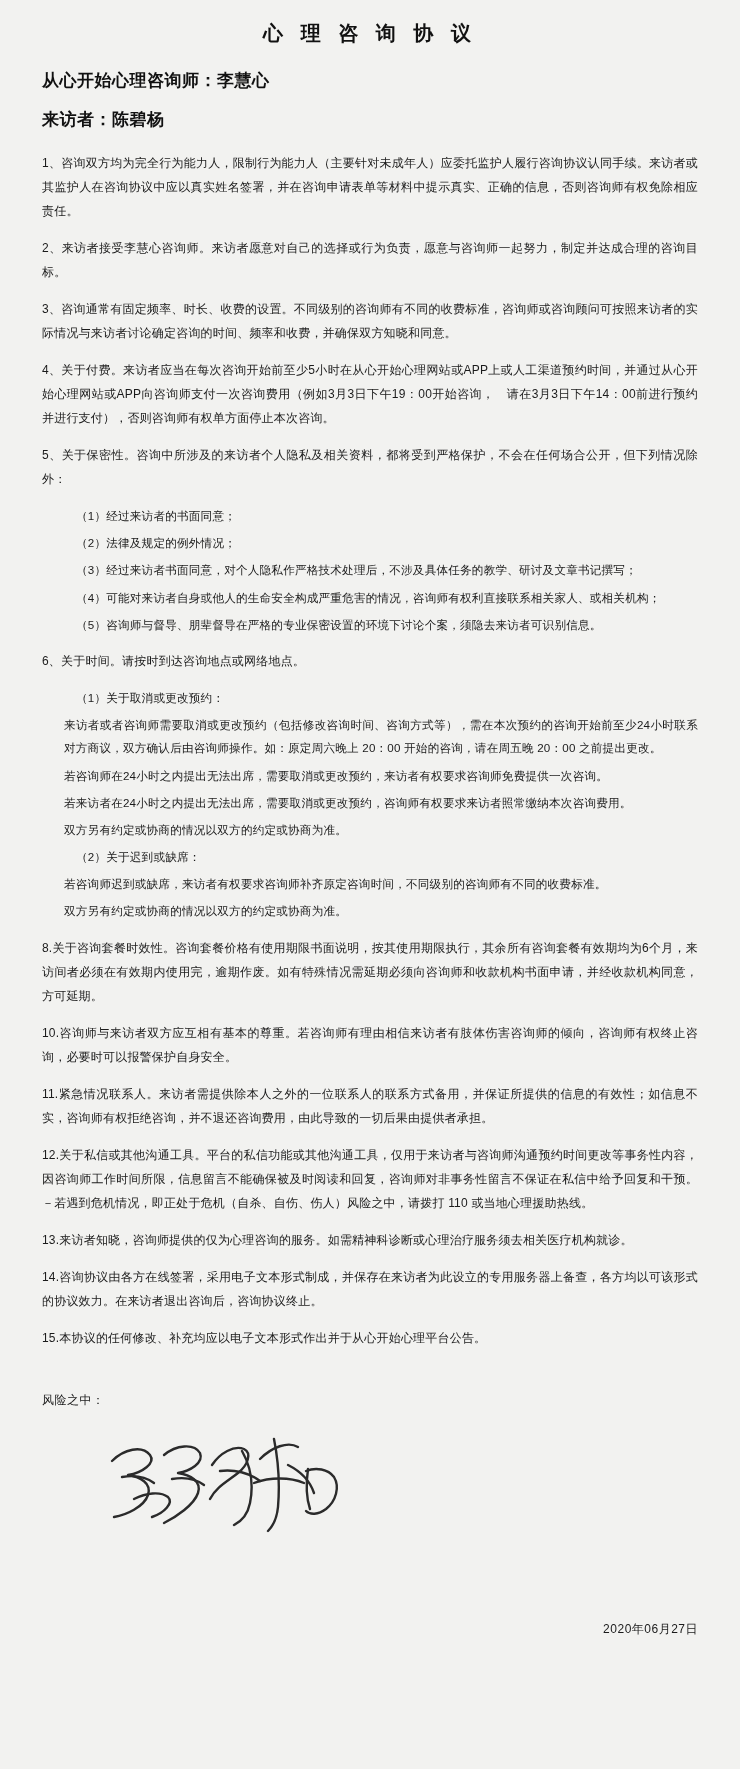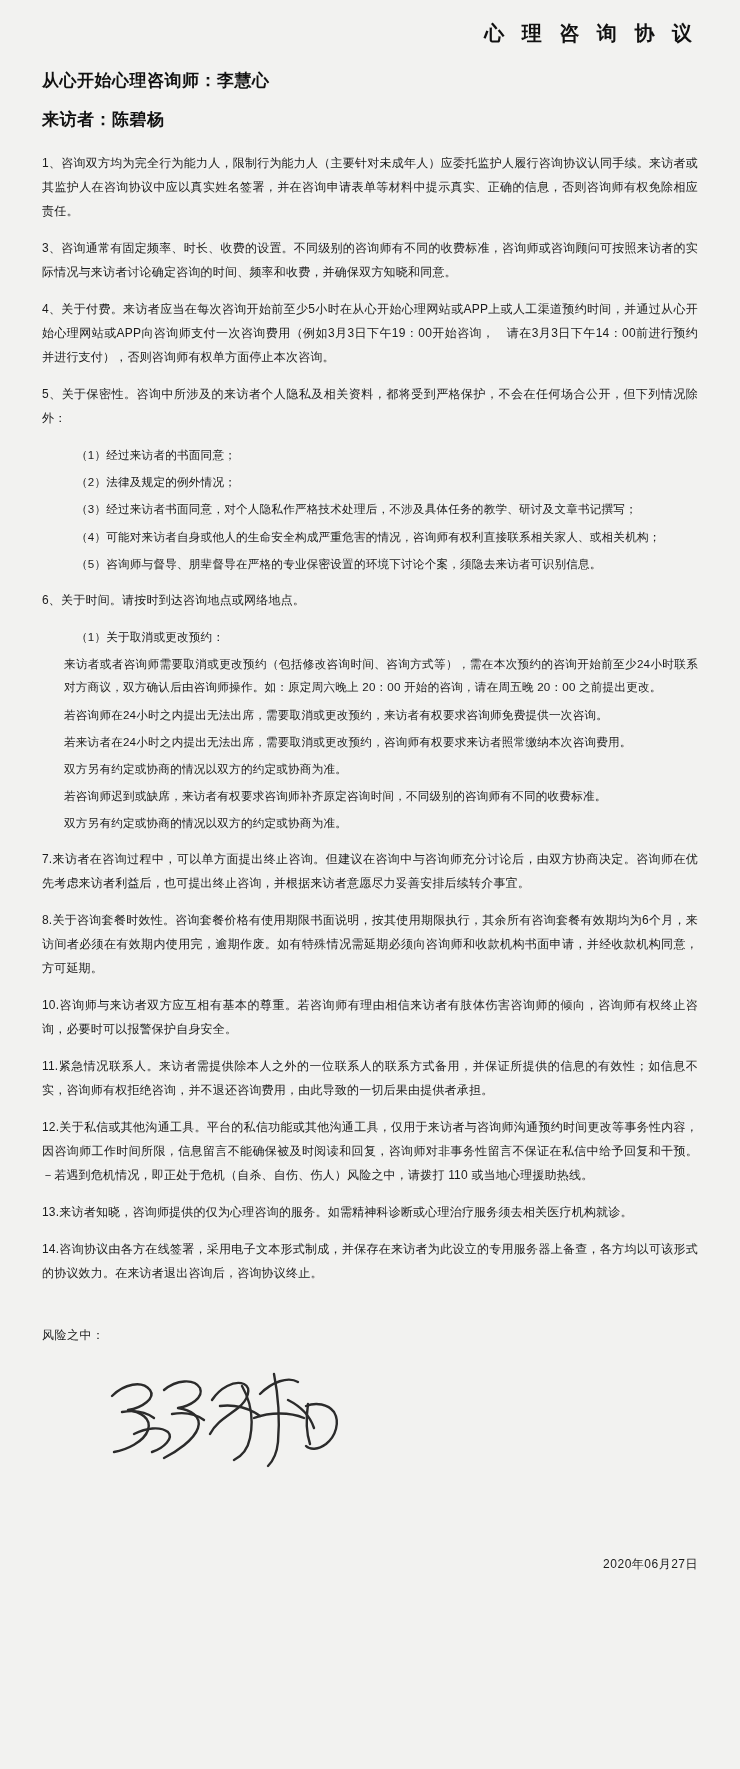--- a/index.html
+++ b/index.html
@@ -14,21 +14,21 @@
     width: 740px;
     min-height: 1769px;
     margin: 0 auto;
     background: #f2f2f0;
     box-sizing: border-box;
     padding: 14px 42px 0 42px;
     position: relative;
     color: #1a1a1a;
   }
   .doc-title {
-    text-align: right;
+    text-align: center;
     font-size: 20px;
     font-weight: 600;
     letter-spacing: 6px;
     color: #111;
     margin: 6px 0 22px 0;
   }
   .line-counselor, .line-client {
     font-size: 17px;
     font-weight: 700;
     color: #111;
@@ -92,46 +92,48 @@
 <body>
 
 <div class="page">
 
   <h1 class="doc-title">心 理 咨 询 协 议</h1>
 
   <div class="line-counselor">从心开始心理咨询师：李慧心</div>
   <div class="line-client">来访者：陈碧杨</div>
 
   <p class="clause">1、咨询双方均为完全行为能力人，限制行为能力人（主要针对未成年人）应委托监护人履行咨询协议认同手续。来访者或其监护人在咨询协议中应以真实姓名签署，并在咨询申请表单等材料中提示真实、正确的信息，否则咨询师有权免除相应责任。</p>
+  <p class="clause">2、来访者接受李慧心咨询师。来访者愿意对自己的选择或行为负责，愿意与咨询师一起努力，制定并达成合理的咨询目标。</p>
   <p class="clause">3、咨询通常有固定频率、时长、收费的设置。不同级别的咨询师有不同的收费标准，咨询师或咨询顾问可按照来访者的实际情况与来访者讨论确定咨询的时间、频率和收费，并确保双方知晓和同意。</p>
   <p class="clause">4、关于付费。来访者应当在每次咨询开始前至少5小时在从心开始心理网站或APP上或人工渠道预约时间，并通过从心开始心理网站或APP向咨询师支付一次咨询费用（例如3月3日下午19：00开始咨询，　请在3月3日下午14：00前进行预约并进行支付），否则咨询师有权单方面停止本次咨询。</p>
 
   <p class="clause">5、关于保密性。咨询中所涉及的来访者个人隐私及相关资料，都将受到严格保护，不会在任何场合公开，但下列情况除外：</p>
   <p class="sub">（1）经过来访者的书面同意；</p>
   <p class="sub">（2）法律及规定的例外情况；</p>
   <p class="sub">（3）经过来访者书面同意，对个人隐私作严格技术处理后，不涉及具体任务的教学、研讨及文章书记撰写；</p>
   <p class="sub">（4）可能对来访者自身或他人的生命安全构成严重危害的情况，咨询师有权利直接联系相关家人、或相关机构；</p>
   <p class="sub sub-gap">（5）咨询师与督导、朋辈督导在严格的专业保密设置的环境下讨论个案，须隐去来访者可识别信息。</p>
 
   <p class="clause">6、关于时间。请按时到达咨询地点或网络地点。</p>
   <p class="sub">（1）关于取消或更改预约：</p>
   <p class="sub2">来访者或者咨询师需要取消或更改预约（包括修改咨询时间、咨询方式等），需在本次预约的咨询开始前至少24小时联系对方商议，双方确认后由咨询师操作。如：原定周六晚上 20：00 开始的咨询，请在周五晚 20：00 之前提出更改。</p>
   <p class="sub2">若咨询师在24小时之内提出无法出席，需要取消或更改预约，来访者有权要求咨询师免费提供一次咨询。</p>
   <p class="sub2">若来访者在24小时之内提出无法出席，需要取消或更改预约，咨询师有权要求来访者照常缴纳本次咨询费用。</p>
   <p class="sub2">双方另有约定或协商的情况以双方的约定或协商为准。</p>
+  <p class="sub">（2）关于迟到或缺席：</p>
   <p class="sub2">若咨询师迟到或缺席，来访者有权要求咨询师补齐原定咨询时间，不同级别的咨询师有不同的收费标准。</p>
   <p class="sub2 sub-gap">双方另有约定或协商的情况以双方的约定或协商为准。</p>
 
-  <p class="clause">7.来访者在咨询过程中，可以单方面提出终止咨询。但建议在咨询中与咨询师充分讨论后，由双方协商决定。咨询师在优先考虑来访者利益后，也可提出终止咨询，并根据来访者意愿尽力妥善安排后续转介事宜。</p>
   <p class="clause">8.关于咨询套餐时效性。咨询套餐价格有使用期限书面说明，按其使用期限执行，其余所有咨询套餐有效期均为6个月，来访间者必须在有效期内使用完，逾期作废。如有特殊情况需延期必须向咨询师和收款机构书面申请，并经收款机构同意，方可延期。</p>
   <p class="clause">10.咨询师与来访者双方应互相有基本的尊重。若咨询师有理由相信来访者有肢体伤害咨询师的倾向，咨询师有权终止咨询，必要时可以报警保护自身安全。</p>
   <p class="clause">11.紧急情况联系人。来访者需提供除本人之外的一位联系人的联系方式备用，并保证所提供的信息的有效性；如信息不实，咨询师有权拒绝咨询，并不退还咨询费用，由此导致的一切后果由提供者承担。</p>
   <p class="clause">12.关于私信或其他沟通工具。平台的私信功能或其他沟通工具，仅用于来访者与咨询师沟通预约时间更改等事务性内容，因咨询师工作时间所限，信息留言不能确保被及时阅读和回复，咨询师对非事务性留言不保证在私信中给予回复和干预。－若遇到危机情况，即正处于危机（自杀、自伤、伤人）风险之中，请拨打 110 或当地心理援助热线。</p>
   <p class="clause">13.来访者知晓，咨询师提供的仅为心理咨询的服务。如需精神科诊断或心理治疗服务须去相关医疗机构就诊。</p>
   <p class="clause">14.咨询协议由各方在线签署，采用电子文本形式制成，并保存在来访者为此设立的专用服务器上备查，各方均以可该形式的协议效力。在来访者退出咨询后，咨询协议终止。</p>
+  <p class="clause">15.本协议的任何修改、补充均应以电子文本形式作出并于从心开始心理平台公告。</p>
 
   <div class="sign-label">风险之中：</div>
 
   <div class="signature-area">
     <svg class="signature-svg" width="260" height="130" viewBox="0 0 260 130">
       <g fill="none" stroke="#2b2b2b" stroke-width="2.4" stroke-linecap="round" stroke-linejoin="round">
         <path d="M10 36 C 22 24, 40 20, 48 30 C 54 38, 40 48, 26 50 C 38 52, 50 58, 46 70 C 42 82, 24 90, 12 92"></path>
         <path d="M20 52 C 32 50, 44 52, 52 58"></path>
         <path d="M32 74 C 44 68, 58 66, 66 72 C 72 78, 62 88, 50 92"></path>
         <path d="M62 30 C 74 20, 92 18, 98 28 C 102 38, 88 46, 76 48 C 88 50, 100 56, 96 68 C 92 80, 74 92, 62 98"></path>

